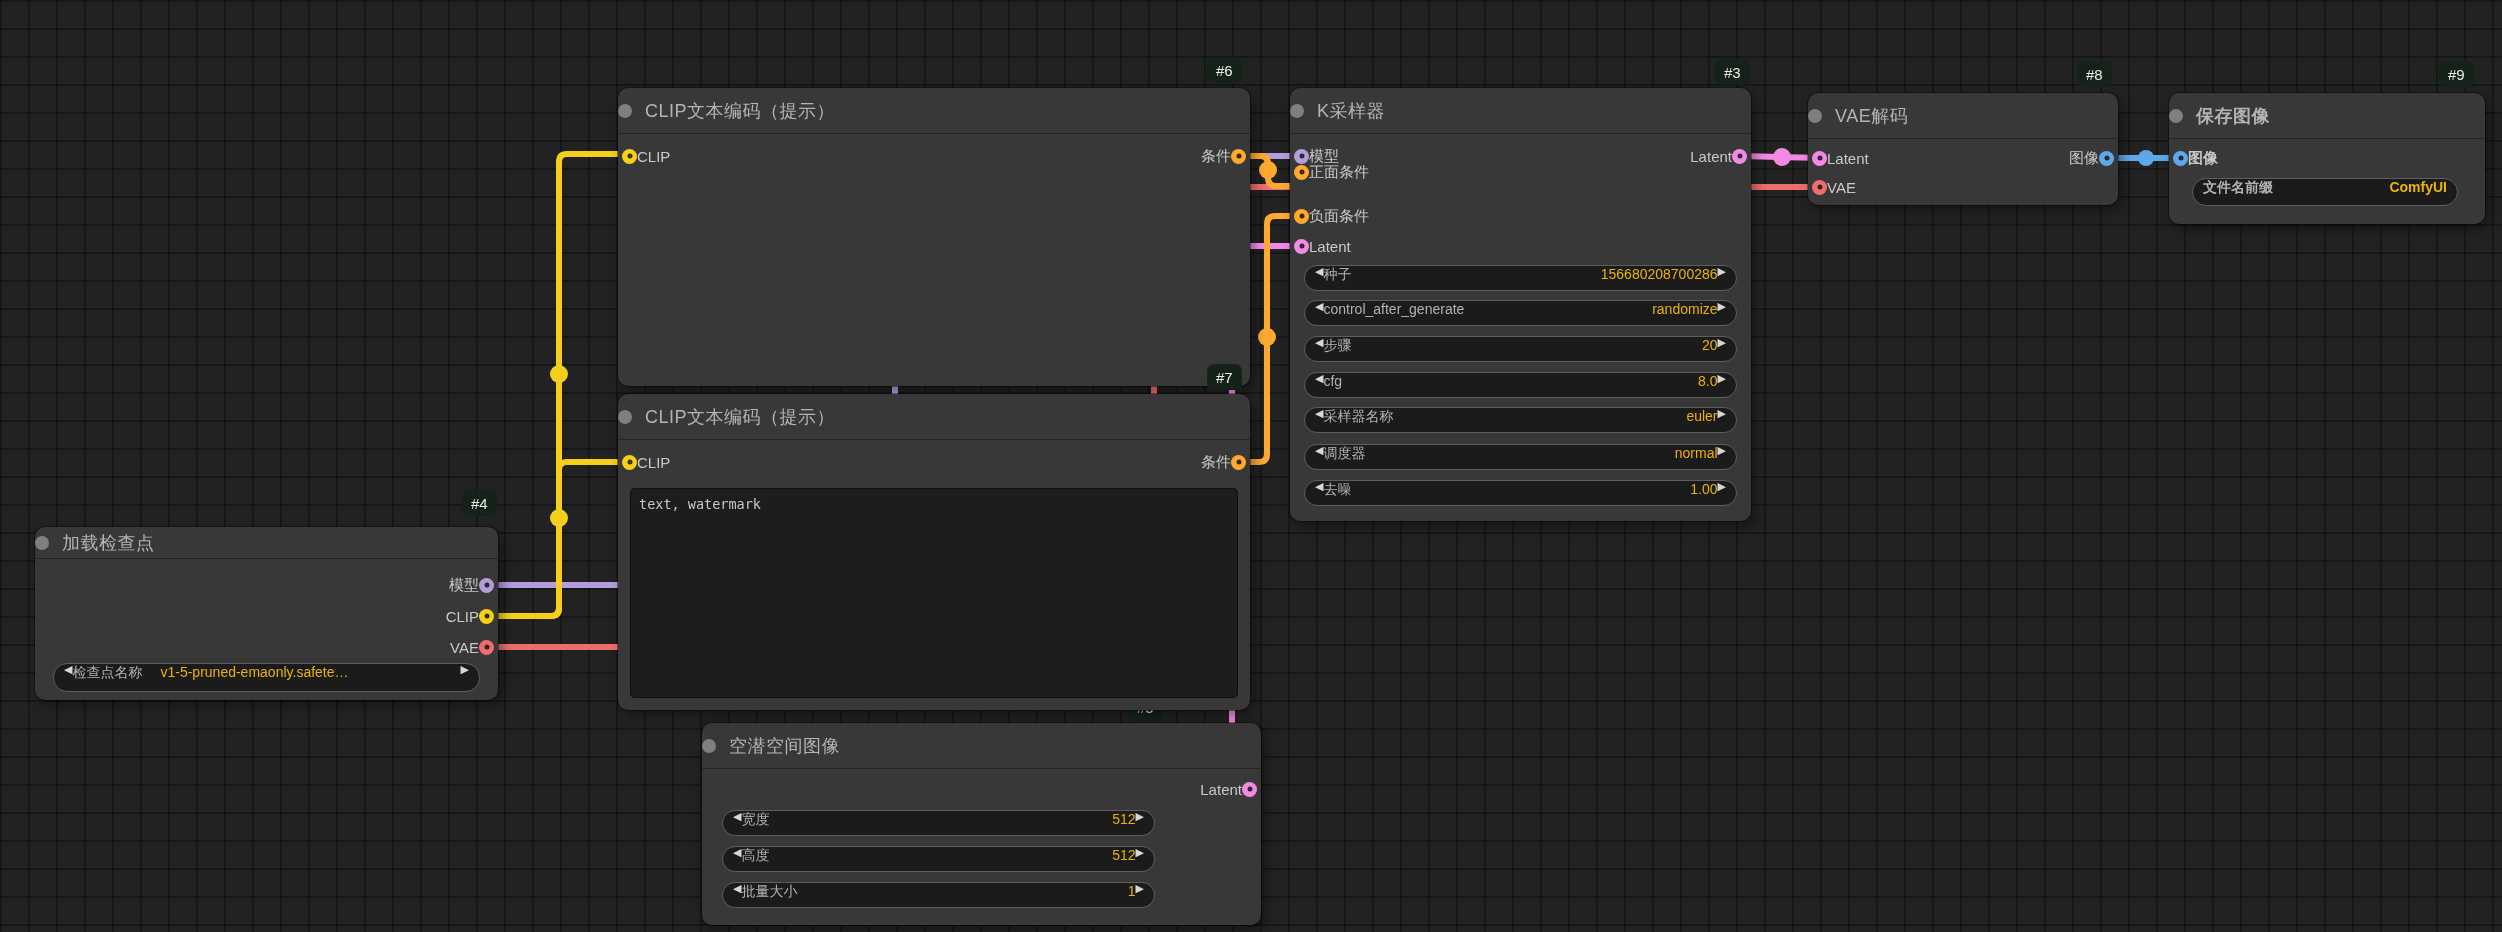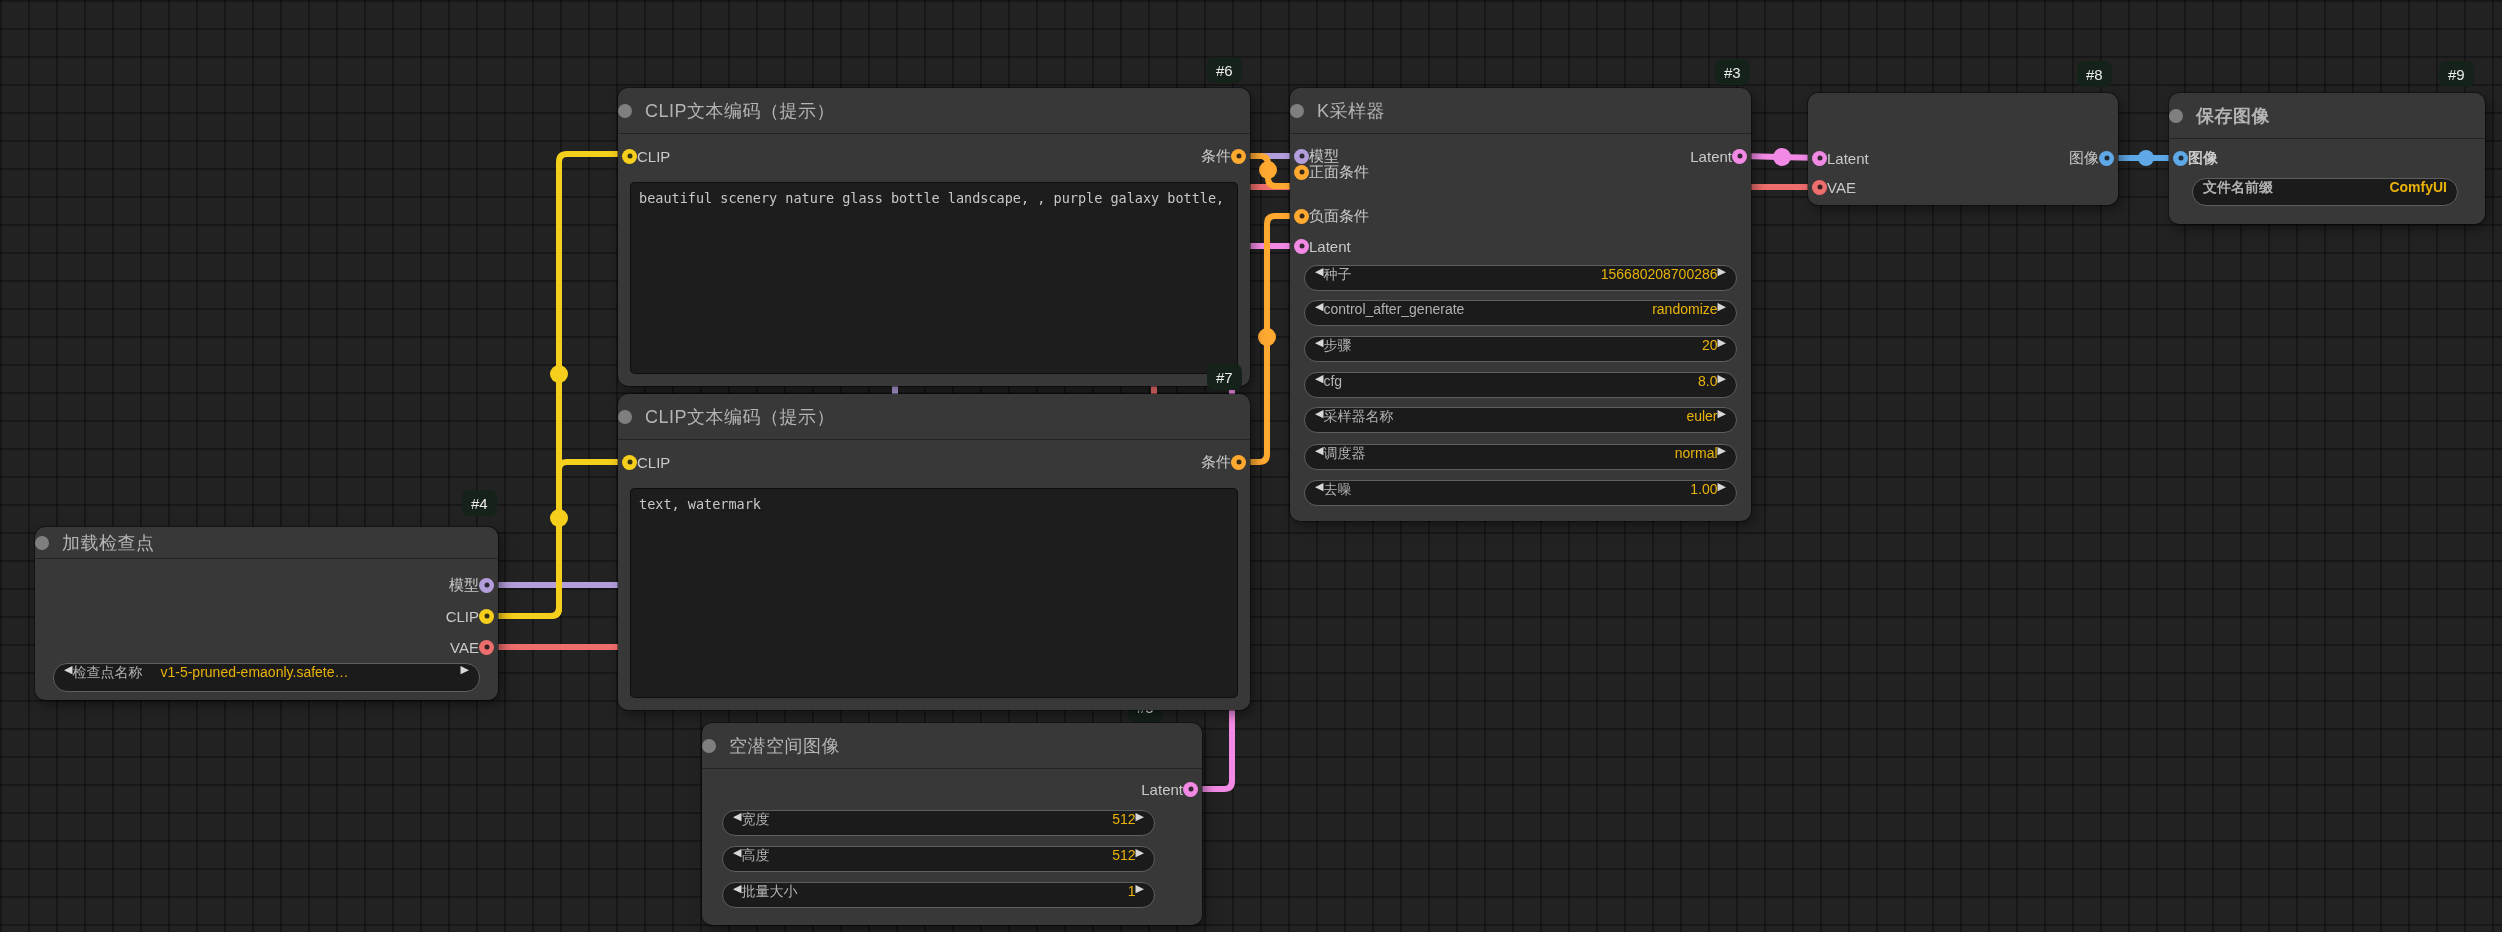--- a/index.html
+++ b/index.html
@@ -128,41 +128,40 @@
       <span class="title-text">CLIP文本编码（提示）</span>
     </div>
     <div class="slot in" style="top:68px;">
       <span class="port" style="background-color: rgb(245, 207, 27);"></span>
       <span class="slot-label">CLIP</span>
     </div>
     <div class="slot out" style="top:68px;">
       <span class="slot-label">条件</span>
       <span class="port" style="background-color: rgb(255, 169, 49);"></span>
     </div>
-    <div class="prompt" style="left:12px; top:94px; width:608px; height:192px;">beautiful scenery nature glass bottle landscape, , purple galaxy bottle,</div>
   </div>
 
   <div class="badge" style="left:1207px; top:364px;">#7</div>
   <div class="node" style="left:618px; top:394px; width:632px; height:316px;">
     <div class="title">
       <span class="title-dot"></span>
       <span class="title-text">CLIP文本编码（提示）</span>
     </div>
     <div class="slot in" style="top:68px;">
       <span class="port" style="background-color: rgb(245, 207, 27);"></span>
       <span class="slot-label">CLIP</span>
     </div>
     <div class="slot out" style="top:68px;">
       <span class="slot-label">条件</span>
       <span class="port" style="background-color: rgb(255, 169, 49);"></span>
     </div>
     <div class="prompt" style="left:12px; top:94px; width:608px; height:210px;">text, watermark</div>
   </div>
 
-  <div class="node" style="left:702px; top:723px; width:500px; height:202px;">
+  <div class="node" style="left:702px; top:723px; width:559px; height:202px;">
     <div class="title">
       <span class="title-dot"></span>
       <span class="title-text">空潜空间图像</span>
     </div>
     <div class="slot out" style="top:66px;">
       <span class="slot-label">Latent</span>
       <span class="port" style="background-color: rgb(242, 138, 229);"></span>
     </div>
     <div class="widget" style="left:20px; top:87px; width:433px;">
       <span class="warr">◀</span>
@@ -250,20 +249,24 @@
     <div class="widget" style="left:14px; top:392px; width:433px;">
       <span class="warr">◀</span>
       <span class="wlabel">去噪</span>
       <span class="wvalue">1.00</span>
       <span class="warr">▶</span>
     </div>
   </div>
 
   <div class="badge" style="left:2077px; top:61px;">#8</div>
   <div class="node" style="left:1808px; top:93px; width:310px; height:112px;">
+    <div class="title">
+      <span class="title-dot"></span>
+      <span class="title-text">VAE解码</span>
+    </div>
     <div class="slot in" style="top:65px;">
       <span class="port" style="background-color: rgb(242, 138, 229);"></span>
       <span class="slot-label">Latent</span>
     </div>
     <div class="slot in" style="top:94px;">
       <span class="port" style="background-color: rgb(238, 109, 109);"></span>
       <span class="slot-label">VAE</span>
     </div>
     <div class="slot out" style="top:65px;">
       <span class="slot-label">图像</span>

